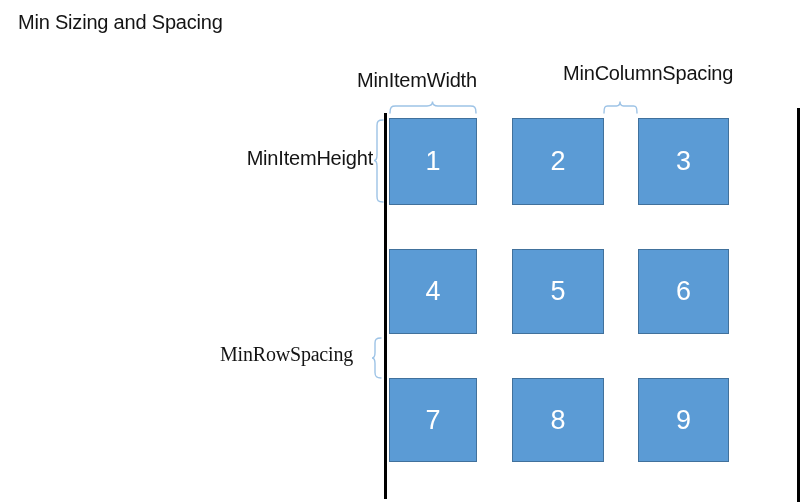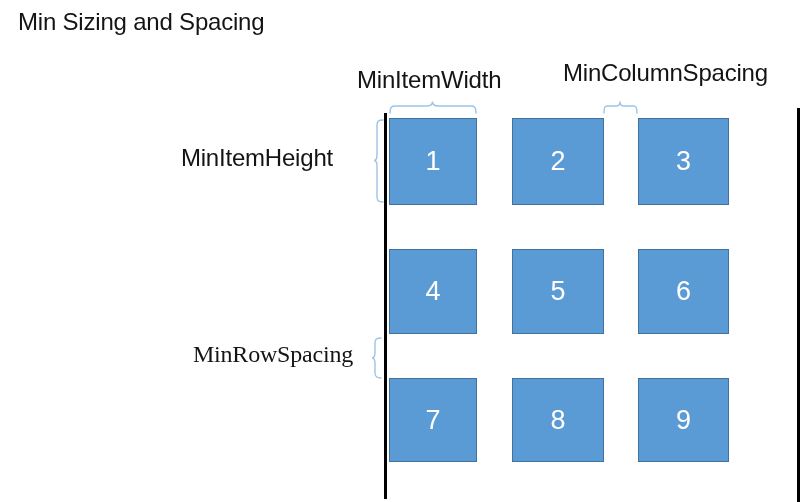--- a/index.html
+++ b/index.html
@@ -13,38 +13,38 @@
     width: 802px;
     height: 502px;
     background: var(--background, #FFFFFF);
     overflow: hidden;
   }
   .title {
     position: absolute;
     left: 18px;
     top: 6px;
     margin: 0;
-    font-size: 24px;
+    font-size: 20px;
     font-weight: 400;
     line-height: 32px;
     letter-spacing: -0.2px;
     color: var(--label-text, #141414);
     white-space: nowrap;
   }
   .label {
     position: absolute;
-    font-size: 24px;
+    font-size: 20px;
     line-height: 22px;
     letter-spacing: -0.2px;
     color: var(--label-text, #141414);
     white-space: nowrap;
   }
   .lbl-miw { left: 357px; top: 69px; }
   .lbl-mcs { left: 563px; top: 62px; text-align: right; }
-  .lbl-mih { right: 469px; top: 147px; text-align: center; }
+  .lbl-mih { right: 429px; top: 147px; text-align: center; }
   .lbl-mrs { right: 449px; top: 343px; font-family: Liberation Serif, serif; }
 
   .brace { position: absolute; }
   .brace path {
     fill: none;
     stroke: var(--brace, #9DC3E6);
     stroke-width: 1.4;
     stroke-linecap: round;
   }
   .brace-miw { left: 389px; top: 100px; }

